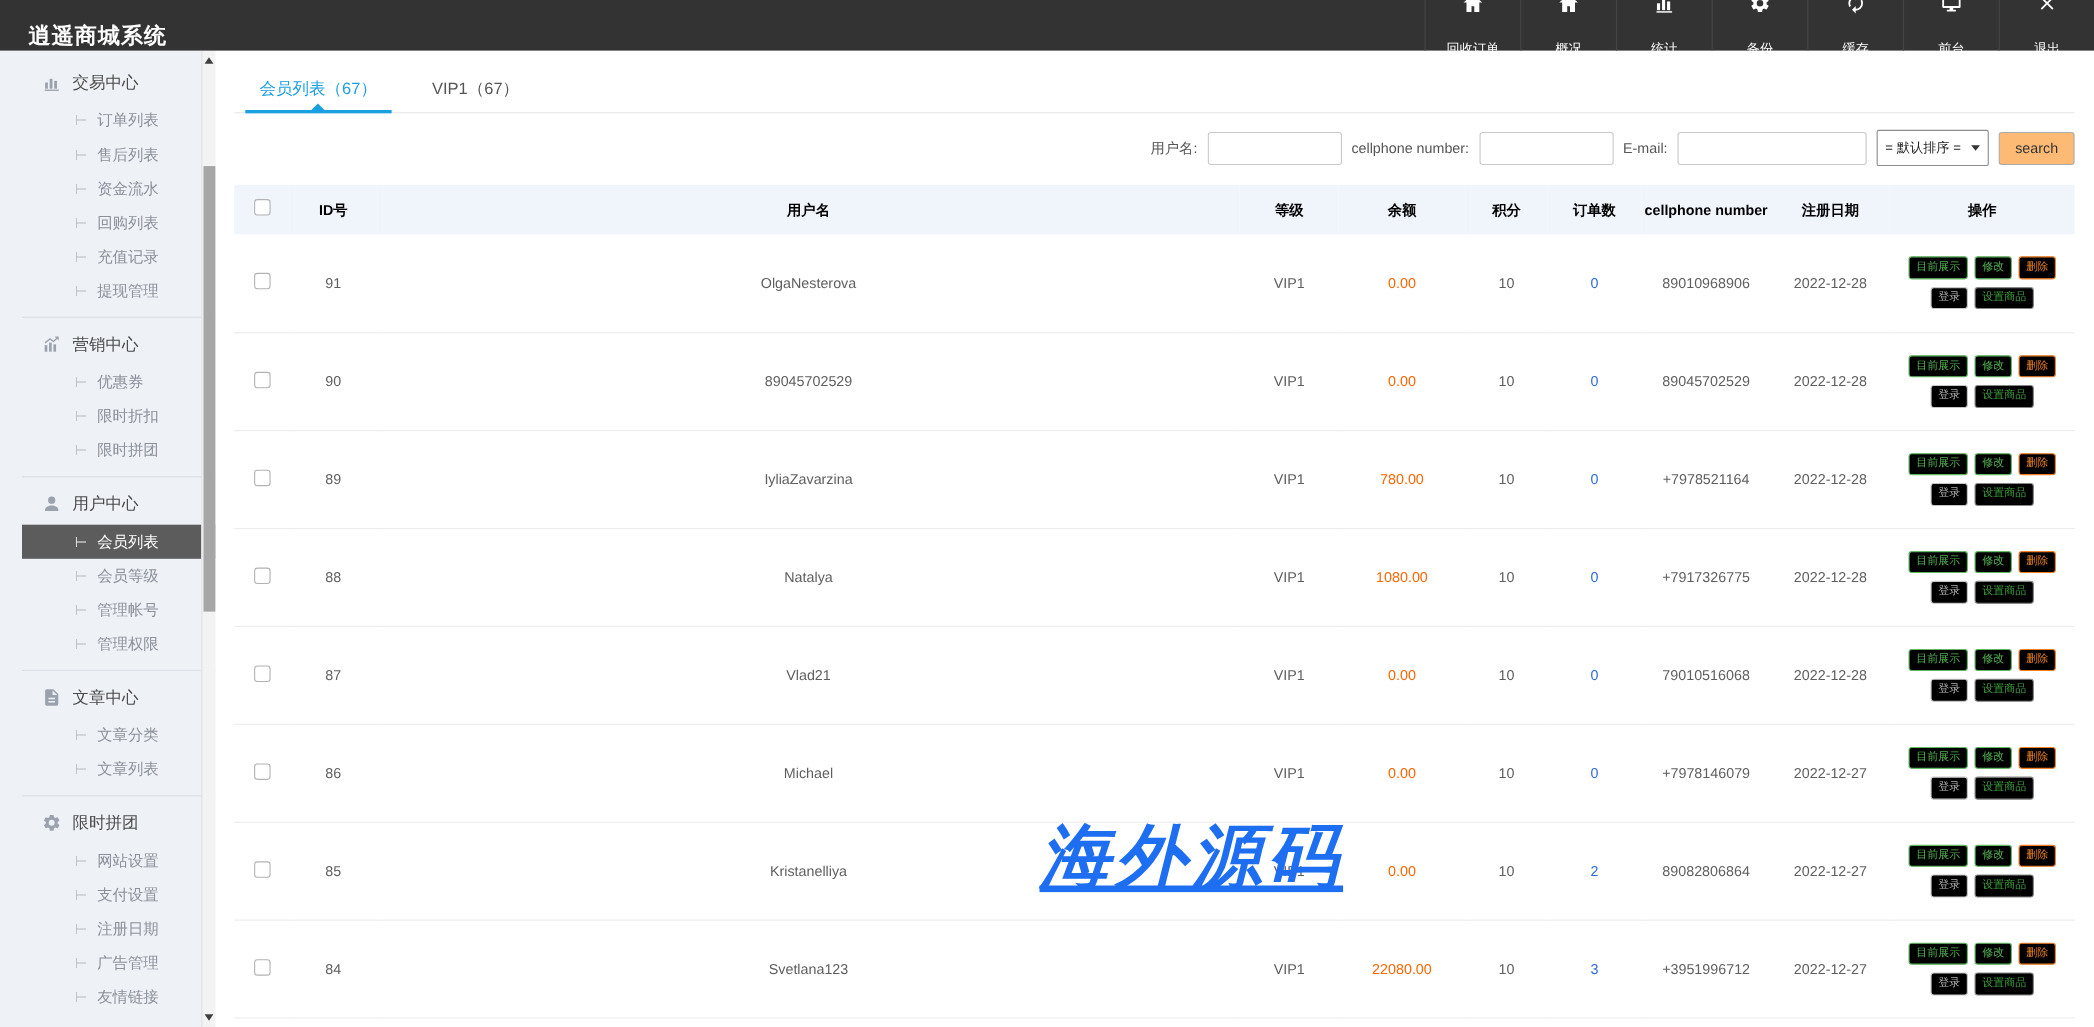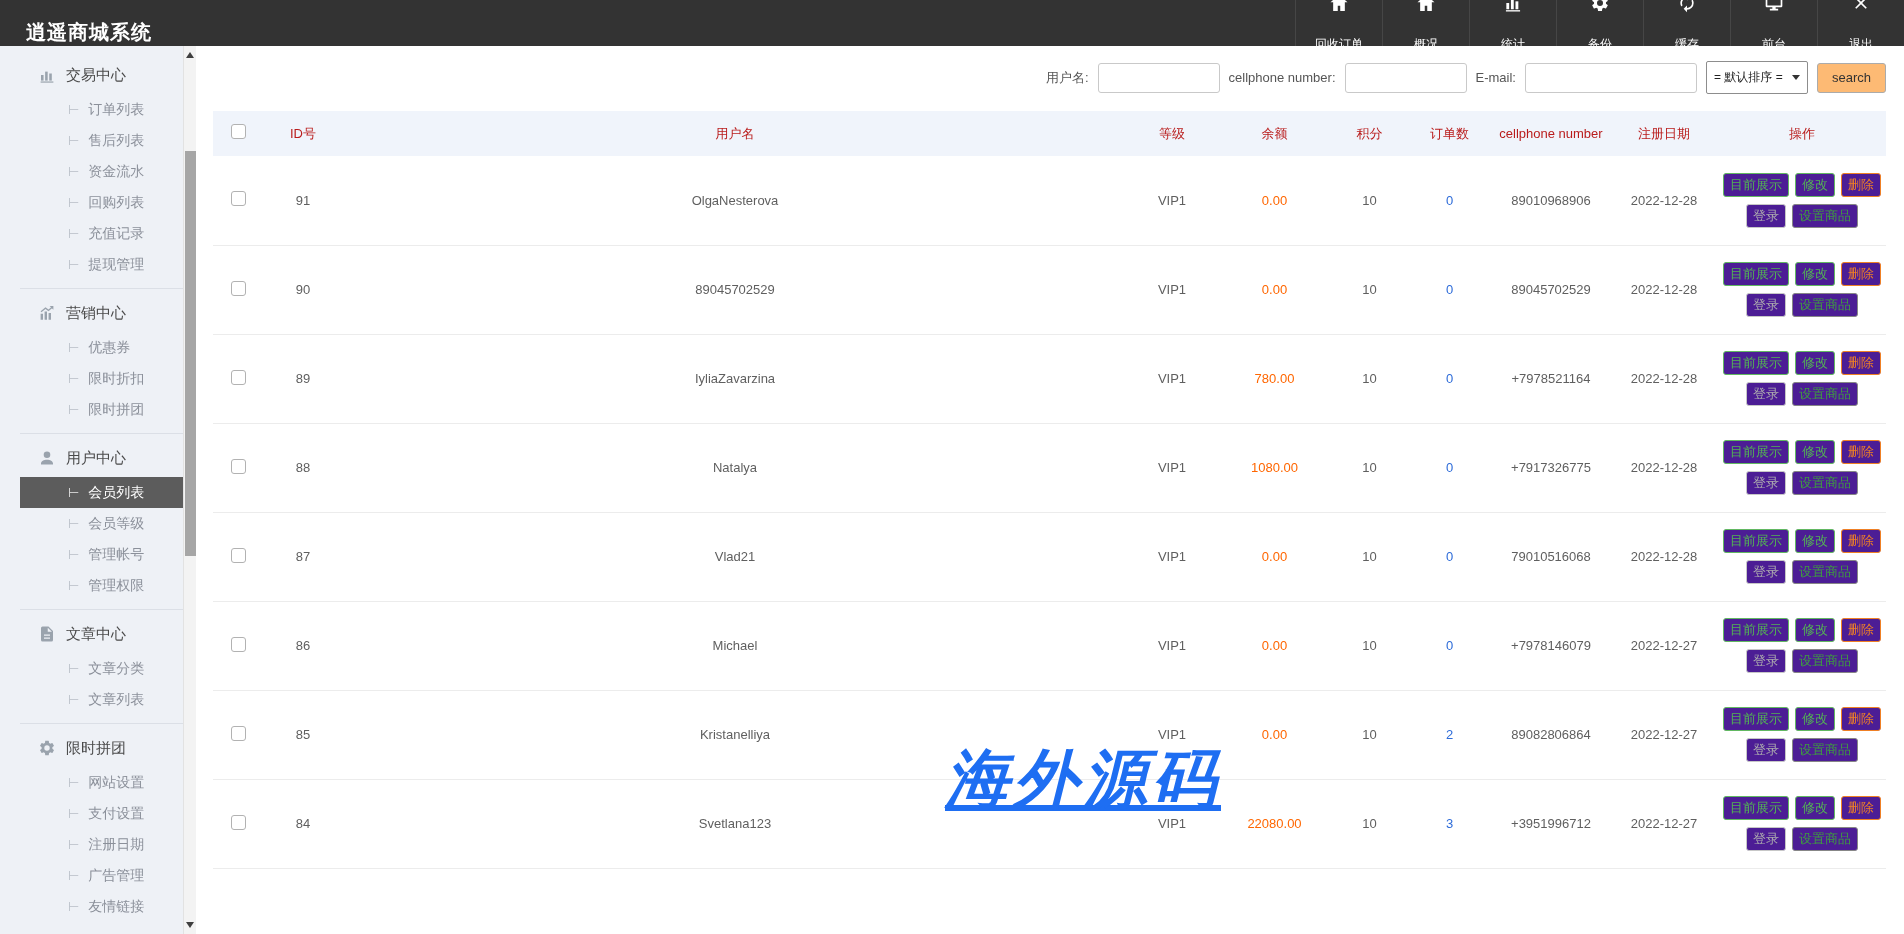--- a/index.html
+++ b/index.html
@@ -70,36 +70,36 @@
   .caret { width:0; height:0; border-left:4px solid transparent; border-right:4px solid transparent;
     border-top:5px solid #333; }
   .search-btn { height:30px; padding:0 14px; background:#fdba74; border:1px solid #ababab;
     border-radius:3px; font-size:13px; color:#333; cursor:pointer;
     font-family:"Liberation Sans","DejaVu Sans",sans-serif; }
 
   
   table.member-table { width:100%; border-collapse:collapse; table-layout:fixed;
     margin-top:17px; font-size:13px; color:#5f5f5f; }
   thead tr { background:#f0f4fb; height:45px; }
-  th { font-weight:normal; color:#b91c1c; font-size:13px; text-align:center; line-height:1.35; }
+  th { font-weight:bold; color:#000000; font-size:13px; text-align:center; line-height:1.35; }
   tbody tr { height:89px; border-bottom:1px solid #ececec; }
   td { text-align:center; vertical-align:middle; }
   .c-check { width:50px; } .c-id { width:80px; } .c-level { width:90px; }
   .c-balance { width:115px; } .c-points { width:75px; } .c-orders { width:85px; }
   .c-phone { width:118px; } .c-date { width:108px; } .c-actions { width:168px; }
   .checkbox { display:inline-block; width:15px; height:15px; border:1px solid #b2b2b2;
     border-radius:3px; background:#fff; cursor:pointer; }
   .balance { color:#ff6600; }
   .order-link { color:#2e6cd9; cursor:pointer; text-decoration:none; }
   .c-user { font-size:13px; }
 
   .actions-wrap { display:flex; flex-wrap:wrap; justify-content:center; align-items:center;
     gap:6px; row-gap:7px; padding:0 4px; }
-  .abtn { display:inline-block; background:#4c1d95; border-radius:3px; padding:3px 6px;
-    font-size:13px; line-height:1.25; cursor:pointer; white-space:nowrap; }
+  .abtn { display:inline-block; background:#000000; border-radius:3px; padding:3px 6px;
+    font-size:10px; line-height:1.25; cursor:pointer; white-space:nowrap; }
   .btn-show, .btn-edit { border:1px solid #62b862; color:#53b353; }
   .btn-del { border:1px solid #ef8025; color:#ef8025; }
   .btn-login { border:1px solid #c7c7c7; color:#aeaeae; }
   .btn-goods { border:1px solid #878787; color:#3f9d3f; }
 
   
   .watermark { position:absolute; left:945px; top:736px; z-index:9; pointer-events:none;
     color:#1e6ef2; font-size:64px; font-weight:bold; font-style:italic; letter-spacing:5px;
     font-family:"DejaVu Serif",serif;text-decoration:underline; }
 </style>
@@ -304,20 +304,24 @@
         </div>
       </div>
     <div class="sb-track">
       <div class="sb-arrow-up"></div>
       <div class="sb-thumb"></div>
       <div class="sb-arrow-down"></div>
     </div>
   </aside>
 
   <main class="main">
+    <div class="tabs" id="tabs">
+        <div class="tab active">会员列表（67）</div>
+        <div class="tab">VIP1（67）</div>
+      </div>
 
     <div class="search-row">
       <label>用户名:</label>
       <input class="s-input" value="" style="">
       <label>cellphone number:</label>
       <input class="s-input" value="" style="">
       <label>E-mail:</label>
       <input class="s-input email" value="" style="">
       <div class="sel-box">
         <span>= 默认排序 =</span>

